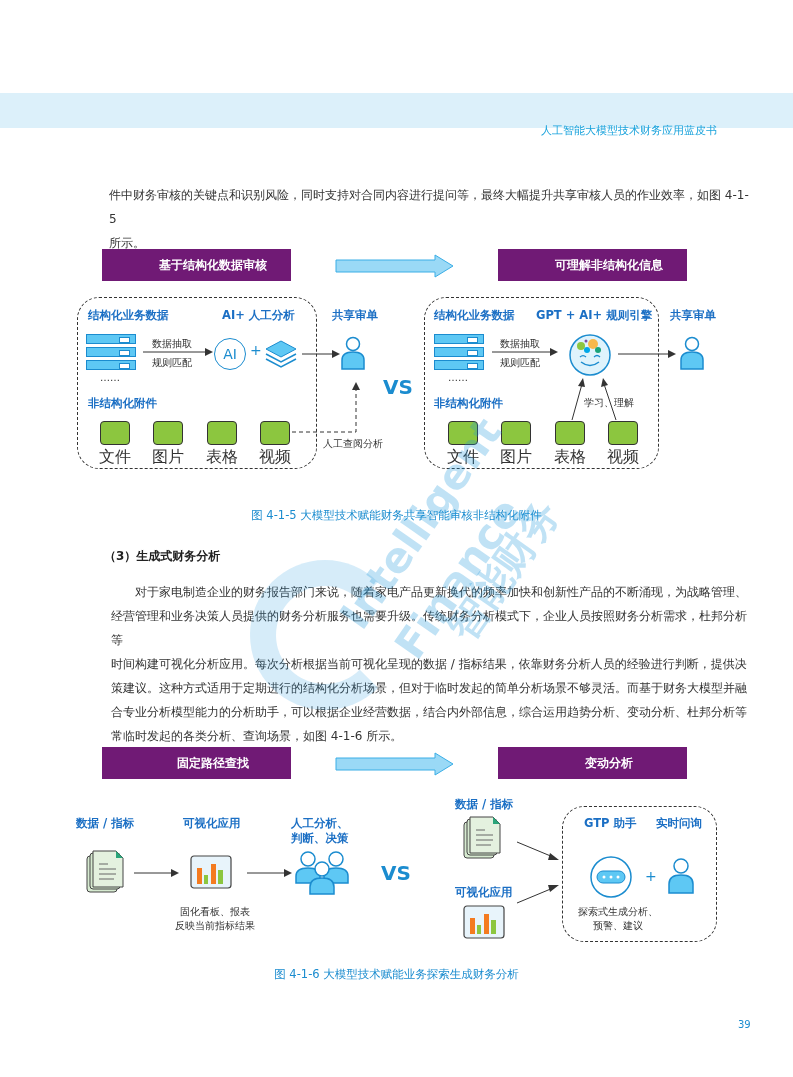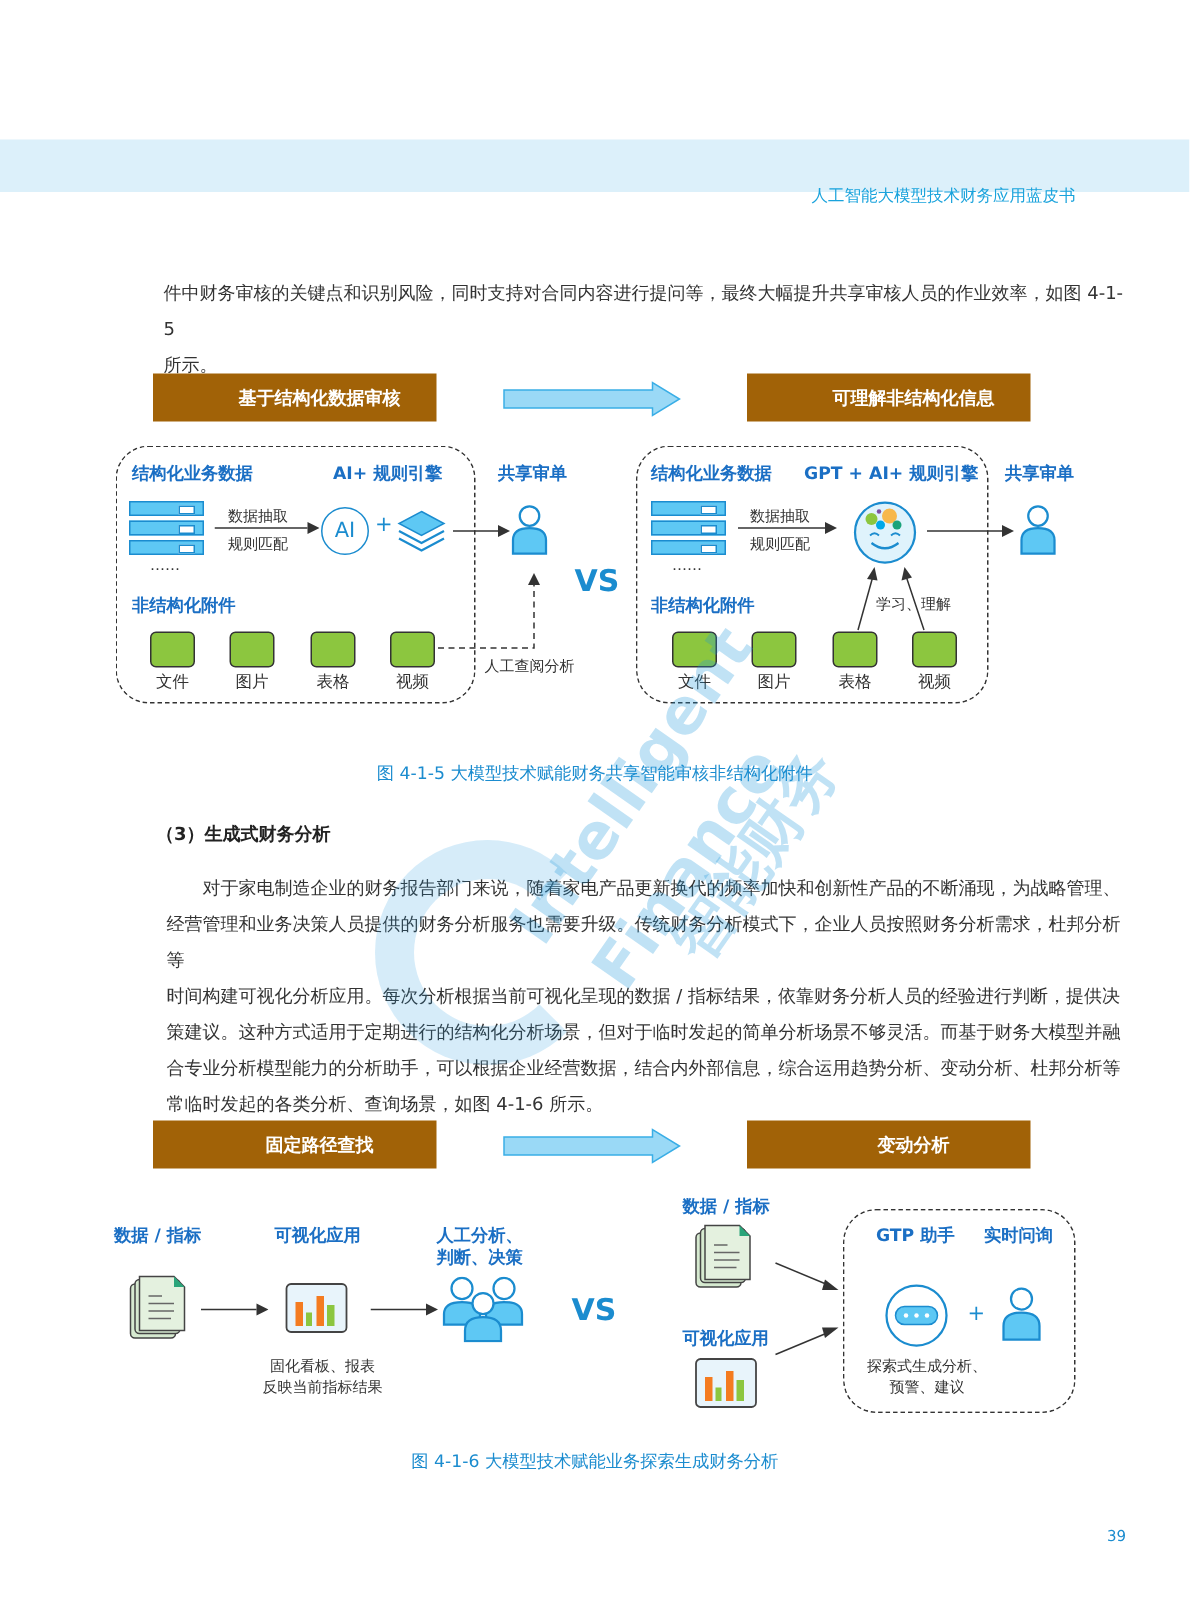--- a/index.html
+++ b/index.html
@@ -2,31 +2,31 @@
 <html><head>
 <meta charset="utf-8">
 <style>
   * { box-sizing: border-box; margin: 0; padding: 0; }
   body { width: 793px; height: 1077px; background: #fff; position: relative; overflow: hidden;
          font-family: "DejaVu Sans", "Liberation Sans", sans-serif; color: #333; }
   .abs { position: absolute; }
   .header-band { left: 0; top: 93px; width: 793px; height: 35px; background: #dcf0fa; }
   .header-title { right: 76px; top: 103px; font-size: 11px; color: #1aa3dc; margin-top: 20px; }
   .para { left: 76px; width: 642px; font-size: 12px; line-height: 24px; color: #333; }
-  .bluebox { background: #a16207; color: #fff; font-weight: bold; font-size: 12px;
+  .bluebox { background: #701a75; color: #fff; font-weight: bold; font-size: 12px;
              display: flex; align-items: center; justify-content: center; padding-left: 33px; }
   .dash-box { border: 1.5px dashed #333; border-radius: 22px; }
   .lbl-blue { color: #1b6fc4; font-weight: bold; font-size: 11.5px; }
   .lbl-small { font-size: 10px; color: #333; }
   .caption { font-size: 11.5px; color: #1b8ccf; text-align: center; }
   .vs { color: #1b8ccf; font-weight: bold; font-size: 20px; }
   .server { width: 50px; height: 10px; background: #5ec8f4; border: 1px solid #1b8ccf; position: relative; margin-bottom: 3px; }
   .server::after { content: ""; position: absolute; right: 5px; top: 2px; width: 9px; height: 4px; background: #fff; border: 1px solid #1b8ccf; }
   .green-icon { width: 30px; height: 24px; background: #8cc63f; border: 1.5px solid #333; border-radius: 4px; }
-  .icon-label { font-size: 11px; text-align: center; width: 40px; }
+  .icon-label { font-size: 16px; text-align: center; width: 40px; }
   .watermark { color: rgba(30,150,220,0.28); font-weight: bold; transform: rotate(-55deg); transform-origin: left top; white-space: nowrap; }
   .wm-circle { width: 150px; height: 150px; border-radius: 50%; border: 26px solid rgba(30,150,220,0.18); border-right-color: transparent; }
   .pagenum { font-size: 10px; color: #1b8ccf; }
 </style>
 </head>
 <body>
 
 <div class="abs header-band"></div>
 <div class="abs header-title">人工智能大模型技术财务应用蓝皮书</div>
 
@@ -36,21 +36,21 @@
 </div>
 
 <div class="abs bluebox" style="left:102px;top:249px;width:189px;height:32px;">基于结构化数据审核</div>
 <svg class="abs" style="left:335px;top:254px;" width="120" height="24">
   <polygon points="1,6 100,6 100,1 118,12 100,23 100,18 1,18" fill="#9ad9f6" stroke="#3aaee6" stroke-width="1"></polygon>
 </svg>
 <div class="abs bluebox" style="left:498px;top:249px;width:189px;height:32px;">可理解非结构化信息</div>
 
 <div class="abs dash-box" style="left:77px;top:297px;width:240px;height:172px;"></div>
 <div class="abs lbl-blue" style="left:88px;top:308px;">结构化业务数据</div>
-<div class="abs lbl-blue" style="left:222px;top:308px;">AI+ 规则引擎</div>
+<div class="abs lbl-blue" style="left:222px;top:308px;">AI+ 人工分析</div>
 <div class="abs lbl-blue" style="left:332px;top:308px;">共享审单</div>
 
 <div class="abs" style="left:86px;top:334px;">
   <div class="server"></div>
     <div class="server"></div>
     <div class="server"></div>
 </div>
 <div class="abs lbl-small" style="left:100px;top:372px;">……</div>
 <div class="abs lbl-small" style="left:152px;top:337px;">数据抽取</div>
 <div class="abs lbl-small" style="left:152px;top:356px;">规则匹配</div>

